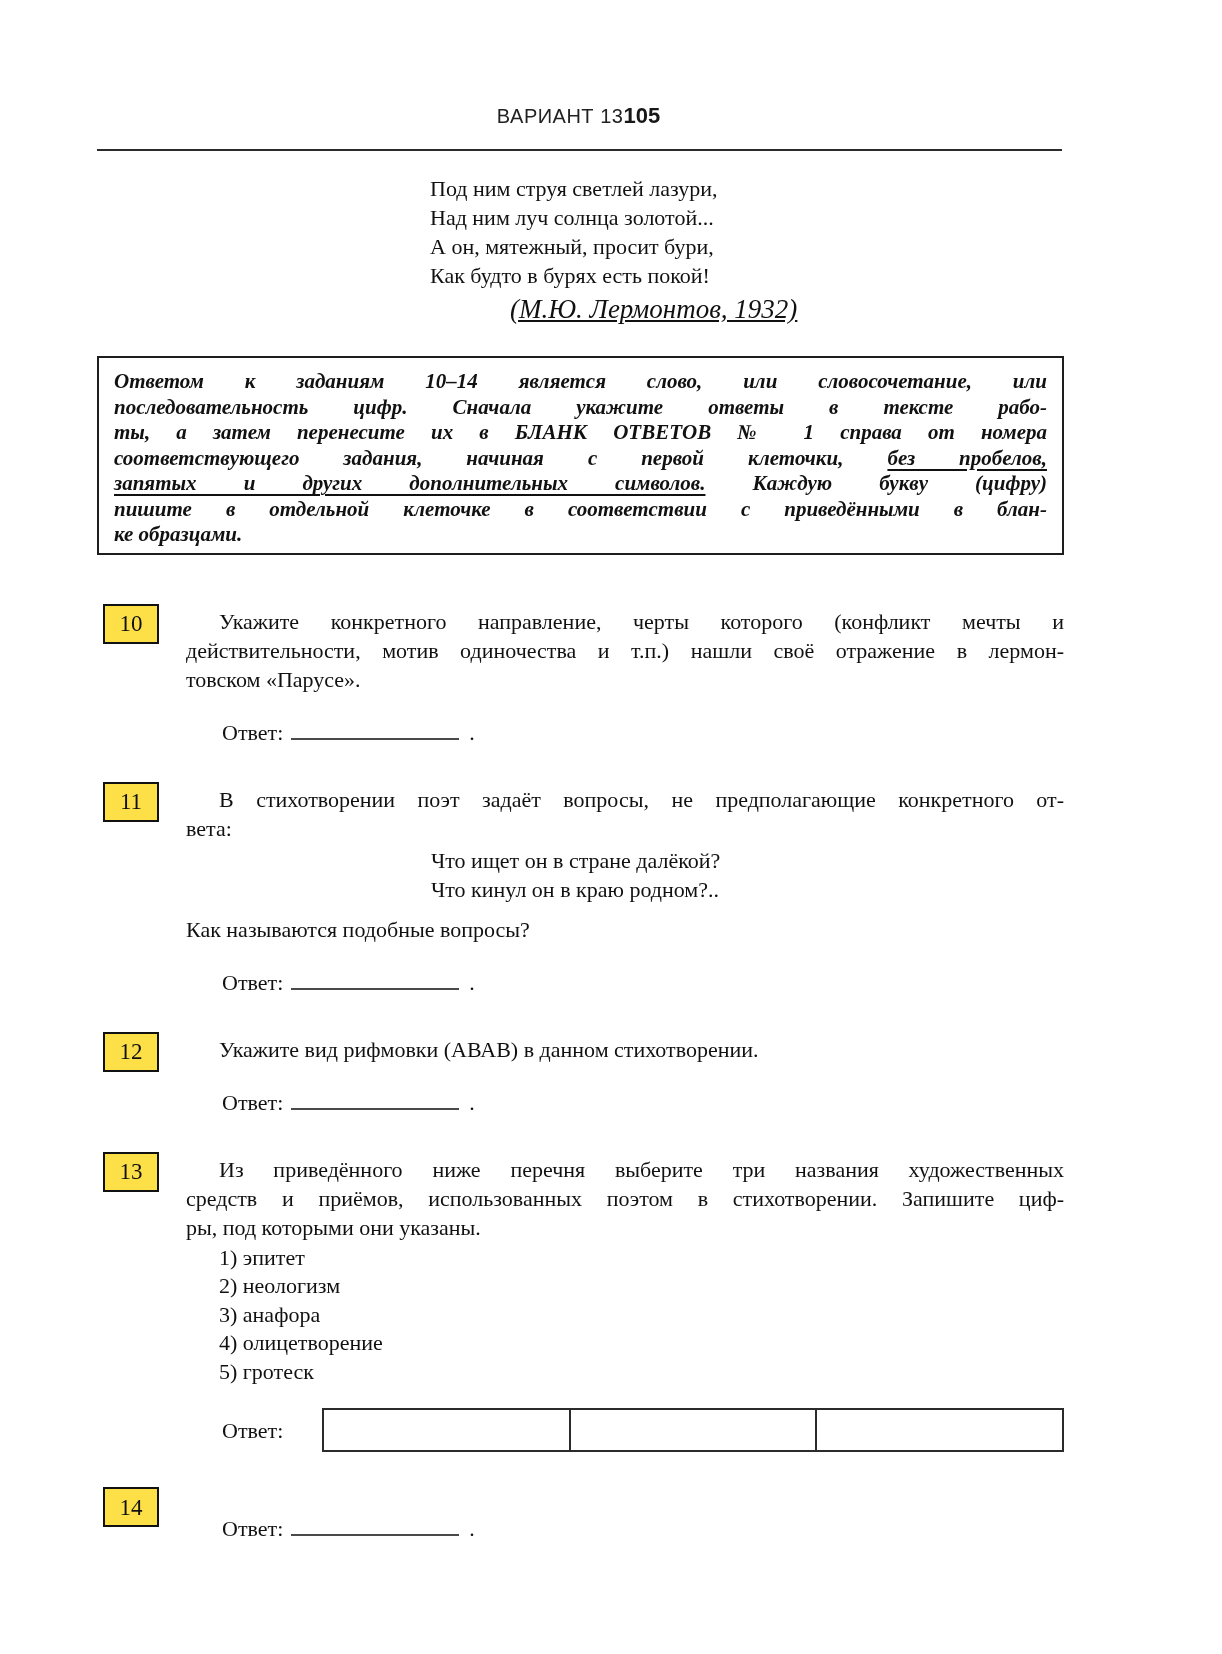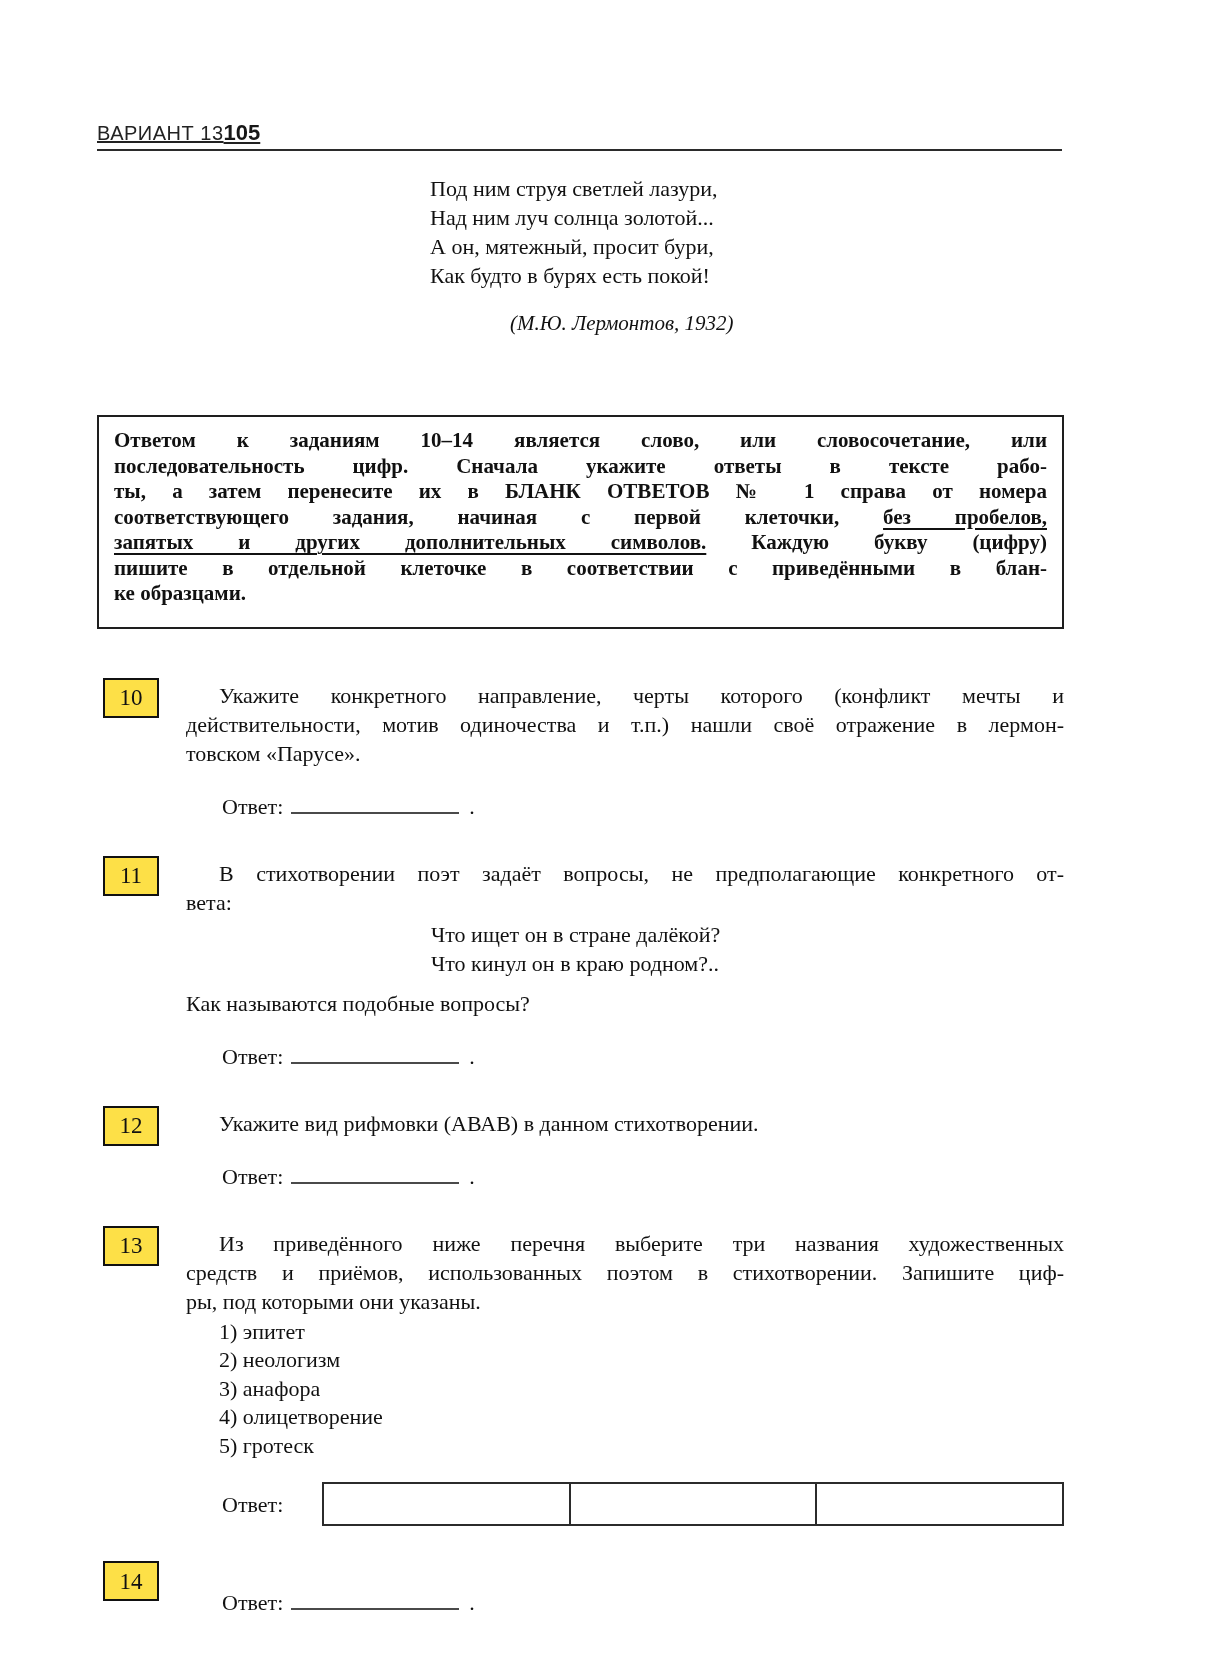--- a/index.html
+++ b/index.html
@@ -1,32 +1,32 @@
 <!DOCTYPE html>
 <html lang="ru"><head>
 <meta charset="utf-8">
 <style>
   html,body{margin:0;padding:0;background:#ffffff;}
   .page{position:relative;width:1222px;height:1654px;background:#ffffff;
         font-family:"Liberation Serif","DejaVu Serif",serif;color:#111;overflow:hidden;}
 
-  .pagehead{position:absolute;top:120px;left:97px;right:162px;display:flex;
-            justify-content:flex-start;align-items:baseline;
+  .pagehead{position:absolute;top:103px;left:97px;right:162px;display:flex;
+            justify-content:center;align-items:baseline;
             font-family:"Liberation Sans","DejaVu Sans",sans-serif;
-            font-size:20px;color:#222;letter-spacing:.5px;text-decoration:underline;}
+            font-size:20px;color:#222;letter-spacing:.5px;}
   .pnum{font-size:22px;font-weight:bold;letter-spacing:0;color:#171717;}
   .headrule{position:absolute;top:149px;left:97px;right:160px;height:2px;background:#2b2b2b;}
 
   .flow{position:absolute;top:174px;left:97px;right:158px;font-size:22px;line-height:29px;}
 
   .poem{margin-left:333px;}
-  .attrib{margin-left:413px;margin-top:19px;font-style:italic;font-size:21px;}
+  .attrib{margin-left:413px;margin-top:5px;font-style:italic;font-size:27px;text-decoration:underline;}
 
-  .rubric{margin-top:77px;border:2px solid #1e1e1e;padding:11px 15px 20px;
-          font-weight:bold;font-size:21px;line-height:25.5px;}
+  .rubric{margin-top:32px;border:2px solid #1e1e1e;padding:11px 15px 5px;
+          font-weight:bold;font-style:italic;font-size:21px;line-height:25.5px;}
 
   .jpara .tline{text-align:justify;text-align-last:justify;}
   .jpara .tline:last-child{text-align-last:left;}
   .indent .tline:first-child{text-indent:33px;}
   .u{text-decoration:underline;text-decoration-thickness:2px;text-underline-offset:4px;}
 
   .q{display:flex;align-items:flex-start;margin-left:6px;margin-top:38px;}
   .q.first{margin-top:52px;}
   .qnum{flex:0 0 52px;height:36px;border:2px solid #111;display:flex;align-items:center;
         justify-content:center;font-size:23px;margin-top:-3px;background:#fde047;}

